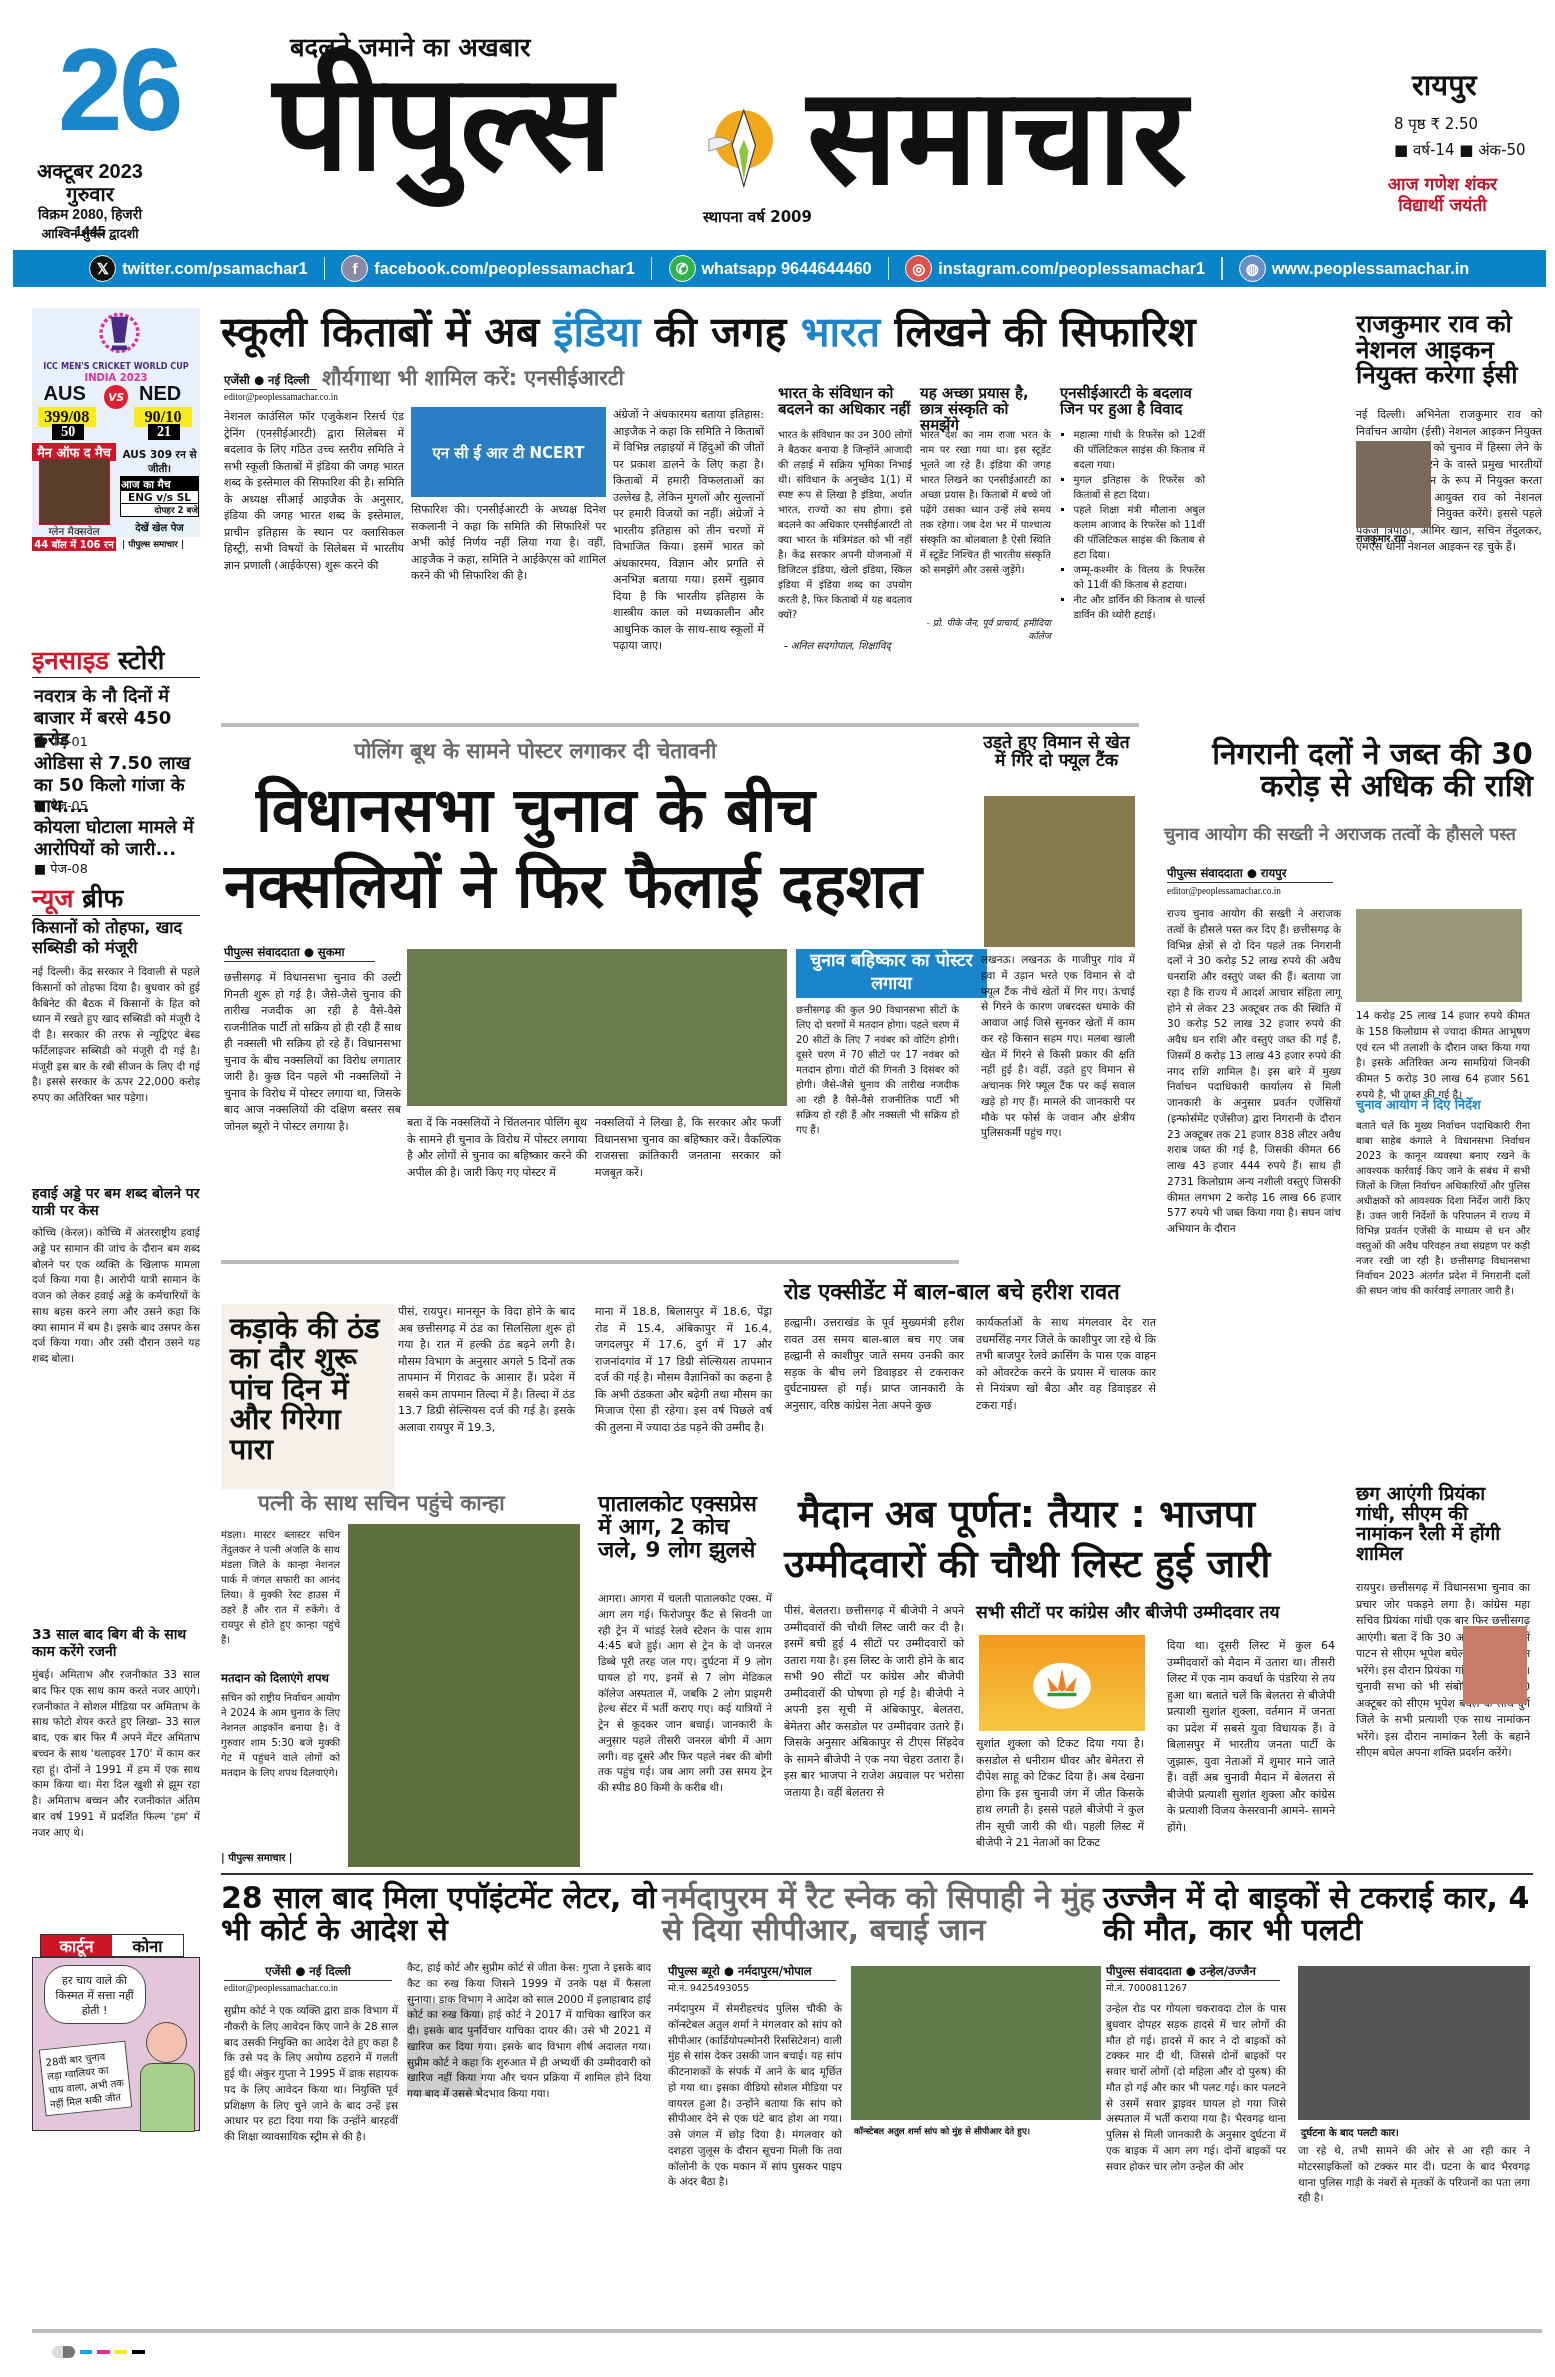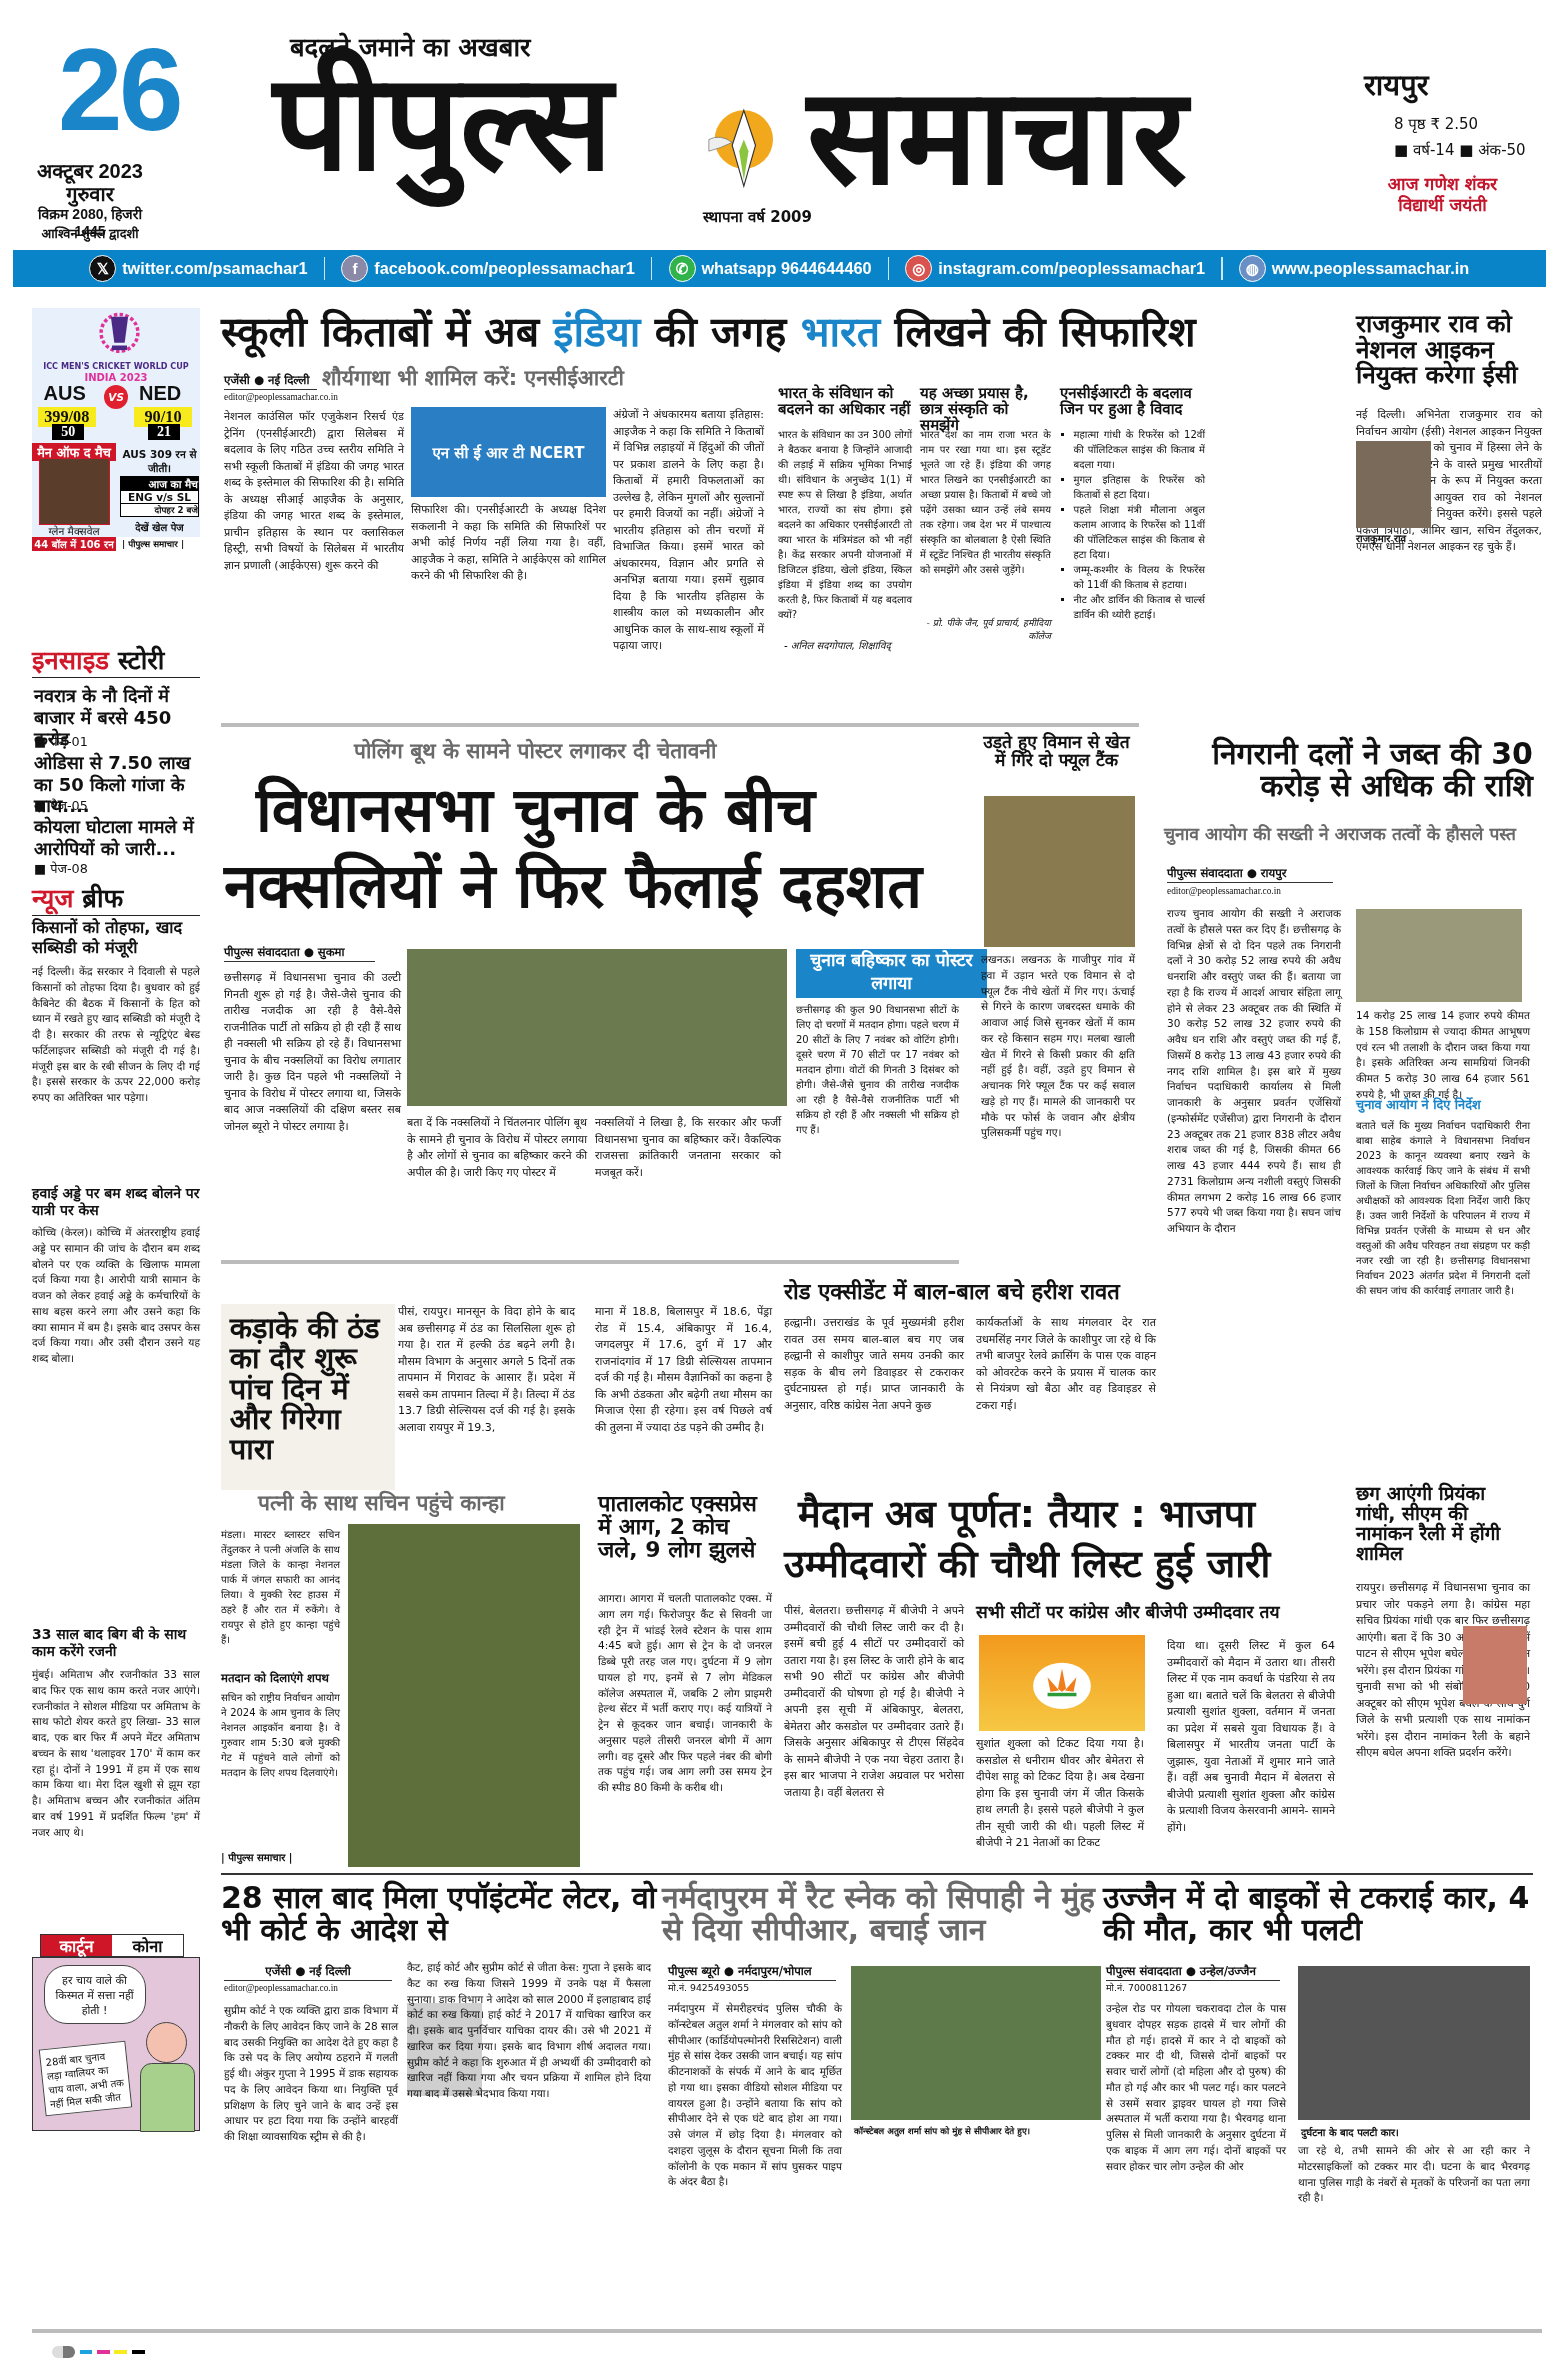--- a/index.html
+++ b/index.html
@@ -6,21 +6,21 @@
 body{width:1555px;height:2377px;background:#fff;font-family:"DejaVu Sans",sans-serif;color:#111;position:relative;overflow:hidden}
 .abs{position:absolute}
 
 #date-num{left:58px;top:32px;font-size:116px;font-weight:bold;color:#1a86c9;line-height:1;letter-spacing:-3.5px;font-family:"Liberation Sans",sans-serif}
 .date-line{left:23px;width:134px;text-align:center;font-weight:bold;font-family:"Liberation Sans",sans-serif}
 #tagline{left:290px;top:29px;font-size:25.6px;font-weight:bold}
 #paper-title-a{left:273px;top:56px;font-size:134px;font-weight:bold;line-height:1}
 #paper-title-b{left:807px;top:70px;font-size:134px;font-weight:bold;line-height:1}
 #logo{left:703px;top:87px;width:70px;height:105px}
 #founded{left:703px;top:206px;font-size:15px;font-weight:bold}
-#city{left:1364px;top:64px;font-size:29px;font-weight:bold}
+#city{left:1412px;top:64px;font-size:29px;font-weight:bold}
 .meta{left:1394px;font-size:15px;font-weight:normal}
 #jayanti{left:1373px;top:174px;width:139px;text-align:center;font-size:17.4px;font-weight:bold;color:#c3162c;line-height:1.2}
 #social-bar{left:12.8px;top:250px;width:1533px;height:37px;background:#0984c8;display:flex;align-items:center;justify-content:center;gap:16.3px}
 .social-item{display:flex;align-items:center;gap:5.8px;color:#fff;font-size:16.3px;font-weight:bold;font-family:"Liberation Sans",sans-serif}
 .social-ico{width:27px;height:27px;border-radius:50%;display:flex;align-items:center;justify-content:center;font-size:15px;color:#fff;border:1.2px solid #fff}
 .sep{width:1.2px;height:23px;background:#cfe6f5}
 
 #wc-box{left:32px;top:308px;width:168px;height:229px;background:#e8f1fb}
 .wc-t{position:absolute;width:100%;text-align:center}
 .score{position:absolute;background:#f7ea1d;font-weight:bold;font-size:16.3px;text-align:center;font-family:"Liberation Serif",serif}
@@ -113,21 +113,21 @@
   <div style="position:absolute;left:107px;top:74px;font-size:20px;font-weight:bold;font-family:'Liberation Sans',sans-serif">NED</div>
   <div class="score" style="left:5.8px;top:99px;width:58px">399/08</div>
   <div class="score" style="left:102px;top:99px;width:58px">90/10</div>
   <div class="overs" style="left:20.3px;top:116px;width:32px">50</div>
   <div class="overs" style="left:116px;top:116px;width:32px">21</div>
   <div class="redtag" style="left:0;top:135px;width:84px">मैन ऑफ द मैच</div>
   <div style="position:absolute;left:7px;top:150px;width:71px;height:67px;background:#5a3d2b;border:1.2px solid #cf1628"></div>
   <div style="position:absolute;left:0;top:216px;width:84px;text-align:center;font-size:10.5px">ग्लेन मैक्सवेल</div>
   <div style="position:absolute;left:87px;top:139px;width:81px;text-align:center;font-size:10.5px;font-weight:bold">AUS 309 रन से जीती।</div>
   <div style="position:absolute;left:88px;top:168px;width:79px;border:1.2px solid #000;background:#fff">
-    <div style="background:#000;color:#fff;text-align:right;font-size:10.5px;font-weight:bold">आज का मैच</div>
+    <div style="background:#000;color:#fff;text-align:left;font-size:10.5px;font-weight:bold">आज का मैच</div>
     <div style="text-align:center;font-size:10.5px;font-weight:bold;border-bottom:0.6px solid #000">ENG v/s SL</div>
     <div style="text-align:right;font-size:8.7px;font-weight:bold">दोपहर 2 बजे</div>
   </div>
   <div style="position:absolute;left:87px;top:212px;width:81px;text-align:center;font-size:10px;font-weight:bold">देखें खेल पेज</div>
 </div>
 <div class="abs redtag" style="left:32px;top:537px;width:84px;font-size:10px">44 बॉल में 106 रन</div>
 <div class="abs" style="left:122px;top:538px;font-size:8.7px;font-weight:bold">| पीपुल्स समाचार |</div>
 
 <div class="abs section-head" style="top:642px"><span class="red">इनसाइड</span> <span>स्टोरी</span></div>
 <div class="abs inside-item" style="top:685px">नवरात्र के नौ दिनों में बाजार में बरसे 450 करोड़</div>

